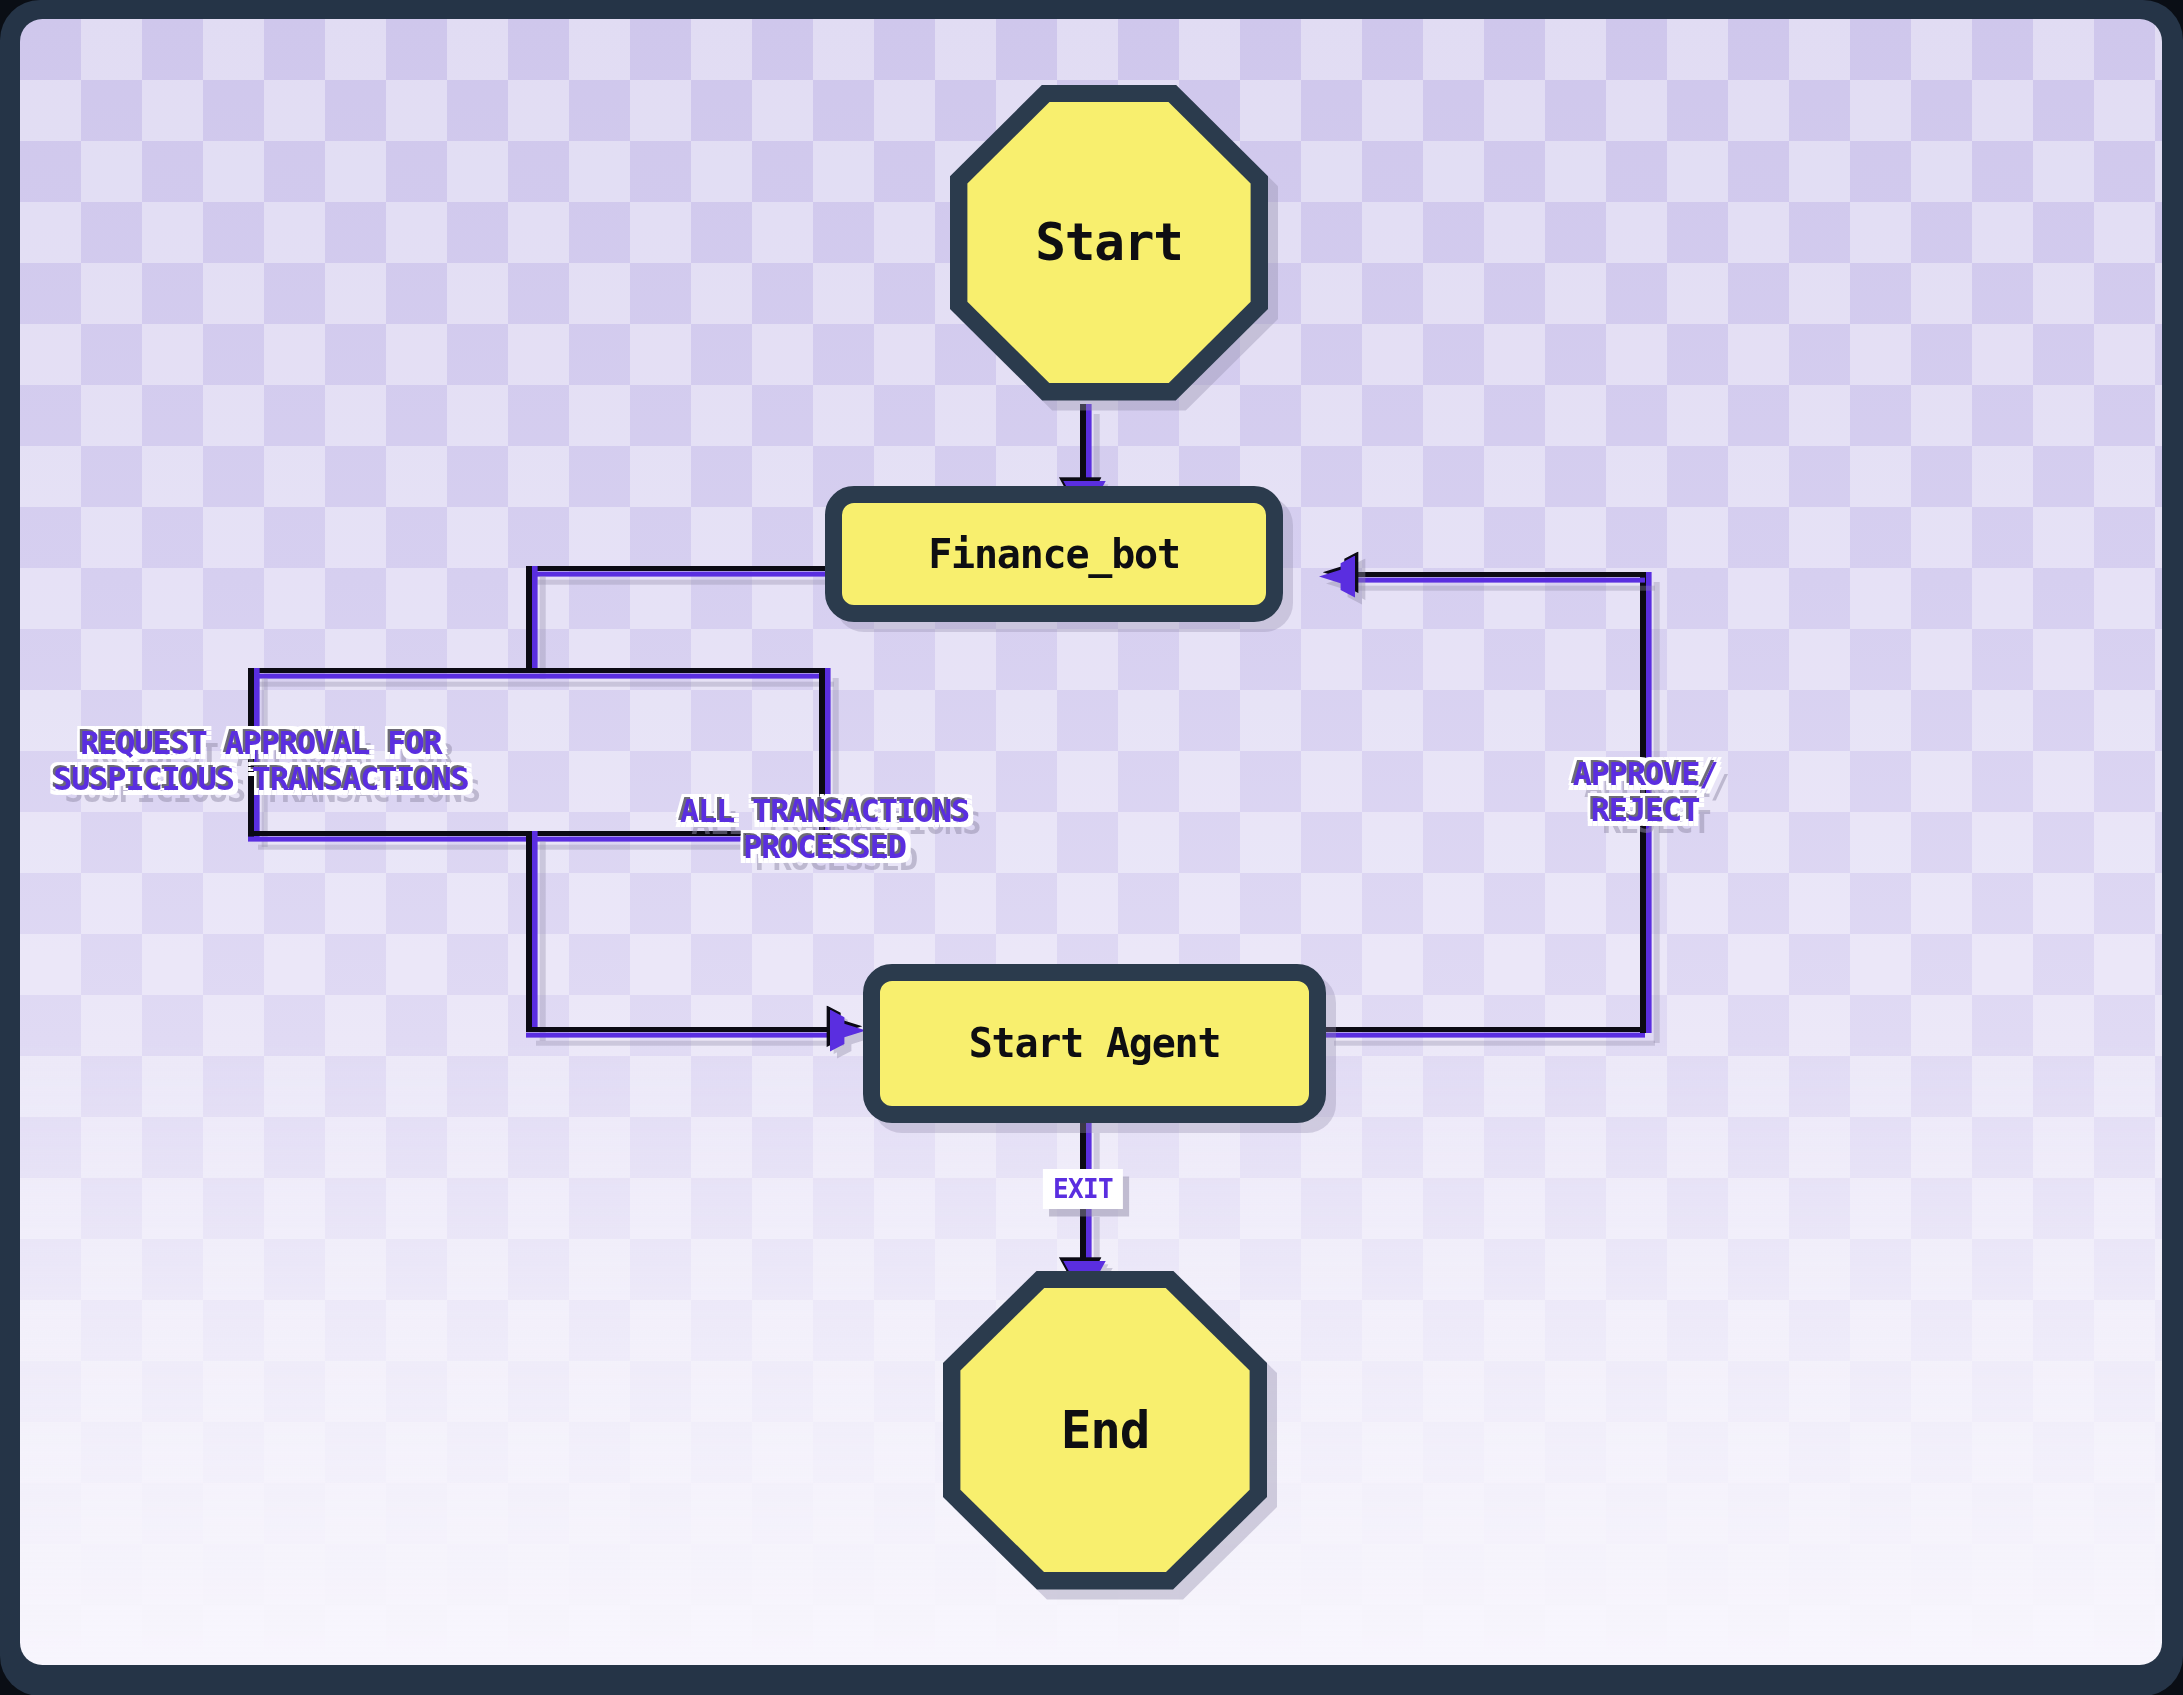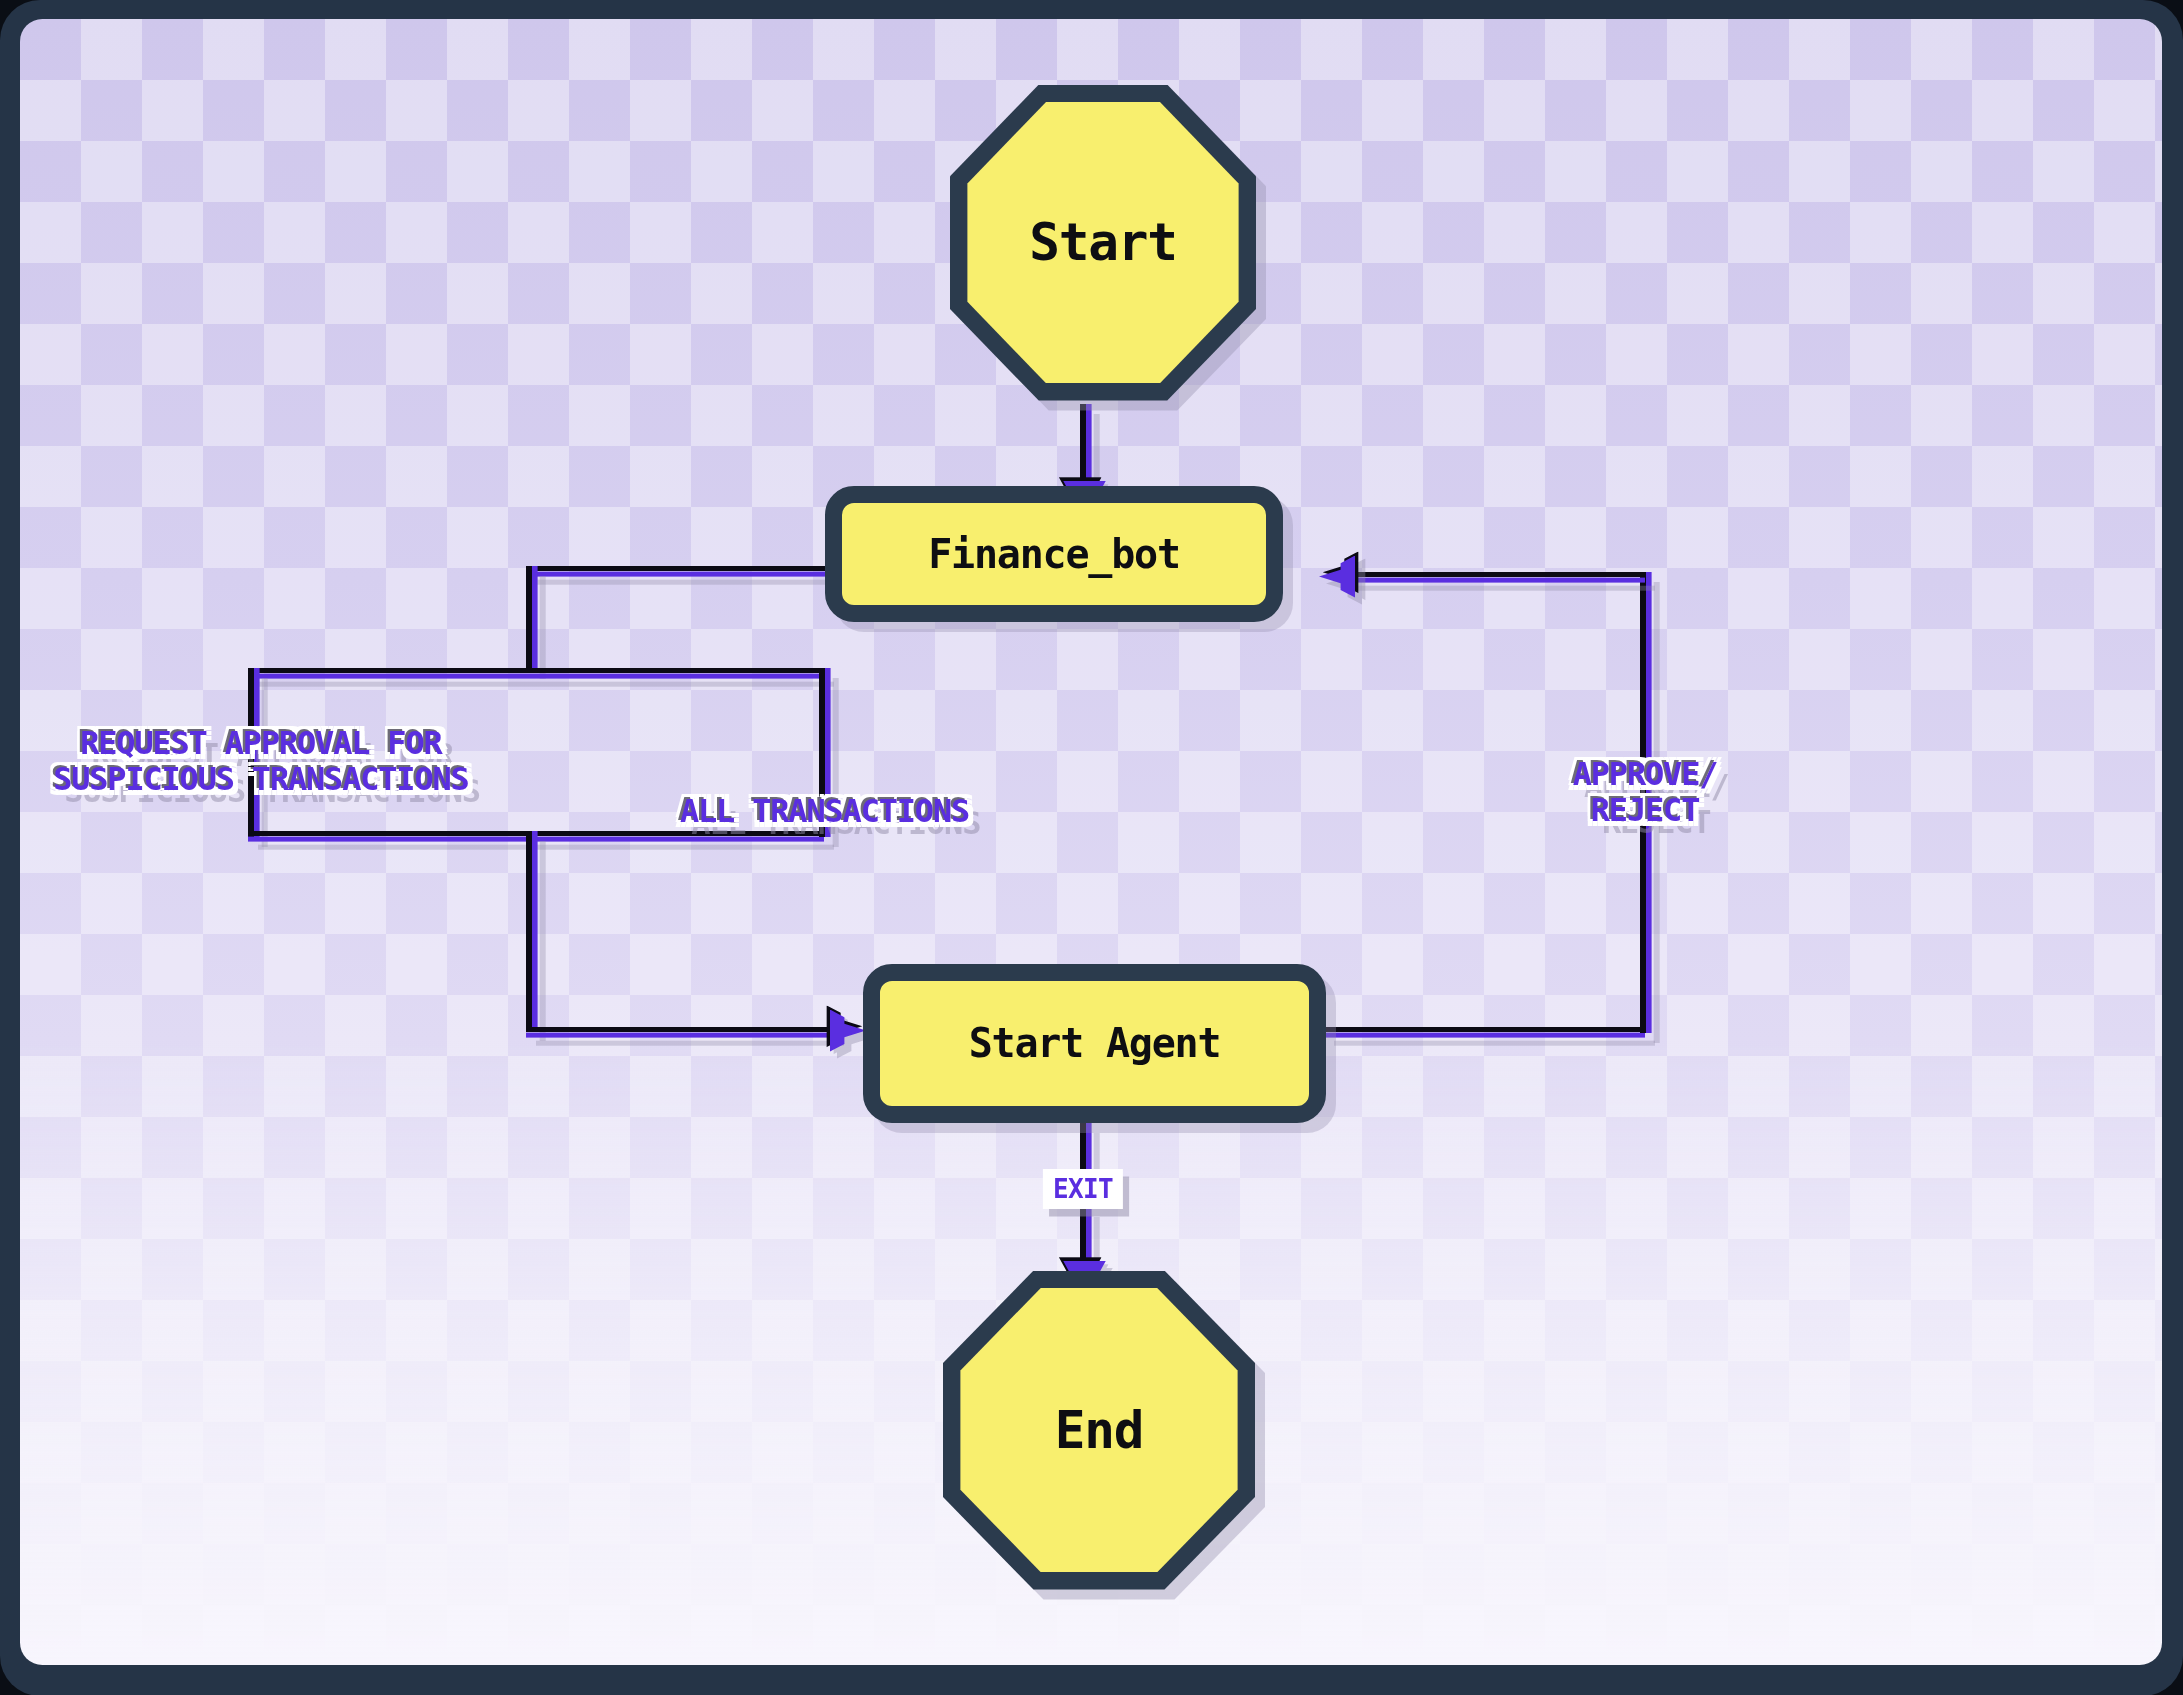--- a/index.html
+++ b/index.html
@@ -33,21 +33,21 @@
   .arr.down .blk{transform:translate(-4.3px,-3.7px);}
   .arr.right .blk,.arr.right .pur{clip-path:polygon(0 0,40% 18%,40% 34%,100% 50%,40% 66%,40% 82%,0 100%);}
   .arr.right .blk{transform:translate(-3.7px,-4.3px);}
   .arr.left .blk,.arr.left .pur{clip-path:polygon(100% 0,60% 18%,60% 34%,0 50%,60% 66%,60% 82%,100% 100%);}
   .arr.left .blk{transform:translate(3.7px,-4.3px);}
 
   
   .rectnode{position:absolute;z-index:4;background:#f8ef6e;border:17px solid #2b3b4d;
     border-radius:29px;box-sizing:border-box;display:flex;align-items:center;justify-content:center;
     box-shadow:10px 10px 0 rgba(150,144,175,.35);}
-  .octwrap{position:absolute;z-index:4;filter:drop-shadow(10px 10px 0 rgba(150,144,175,.4));}
+  .octwrap{position:absolute;z-index:4;filter:drop-shadow(10px 10px 0 rgba(150,144,175,.4));padding-left:12px;}
   .oct-outer{position:absolute;inset:0;background:#2b3b4d;
     clip-path:polygon(29% 0,71% 0,100% 29%,100% 71%,71% 100%,29% 100%,0 71%,0 29%);}
   .oct-inner{position:absolute;inset:17.4px;background:#f8ef6e;
     clip-path:polygon(29% 0,71% 0,100% 29%,100% 71%,71% 100%,29% 100%,0 71%,0 29%);
     display:flex;align-items:center;justify-content:center;}
   .nlabel{font-weight:bold;color:#0e0e12;letter-spacing:-1.2px;white-space:nowrap;}
   .big .nlabel{font-size:51px;}
   .rectnode .nlabel{font-size:40px;}
 
   
@@ -113,20 +113,21 @@
         </div>
     </div>
 
     <div class="elabel" style="left:17.4px;top:706px;width:447px;">
       <div>REQUEST APPROVAL FOR</div>
       <div>SUSPICIOUS TRANSACTIONS</div>
     </div>
 
     <div class="elabel" style="left:581px;top:730px;width:447px;margin-top:44px;">
       <div>ALL TRANSACTIONS</div>
+      <div>PROCESSED</div>
     </div>
 
     <div class="elabel" style="left:1476px;top:737px;width:298px;">
       <div>APPROVE/</div>
       <div>REJECT</div>
     </div>
 
     <div class="exitlab" style="left:1063px;top:1170px;">EXIT</div>
 
     <div class="octwrap big" style="left:930px;top:66px;width:306px;height:316px;">

